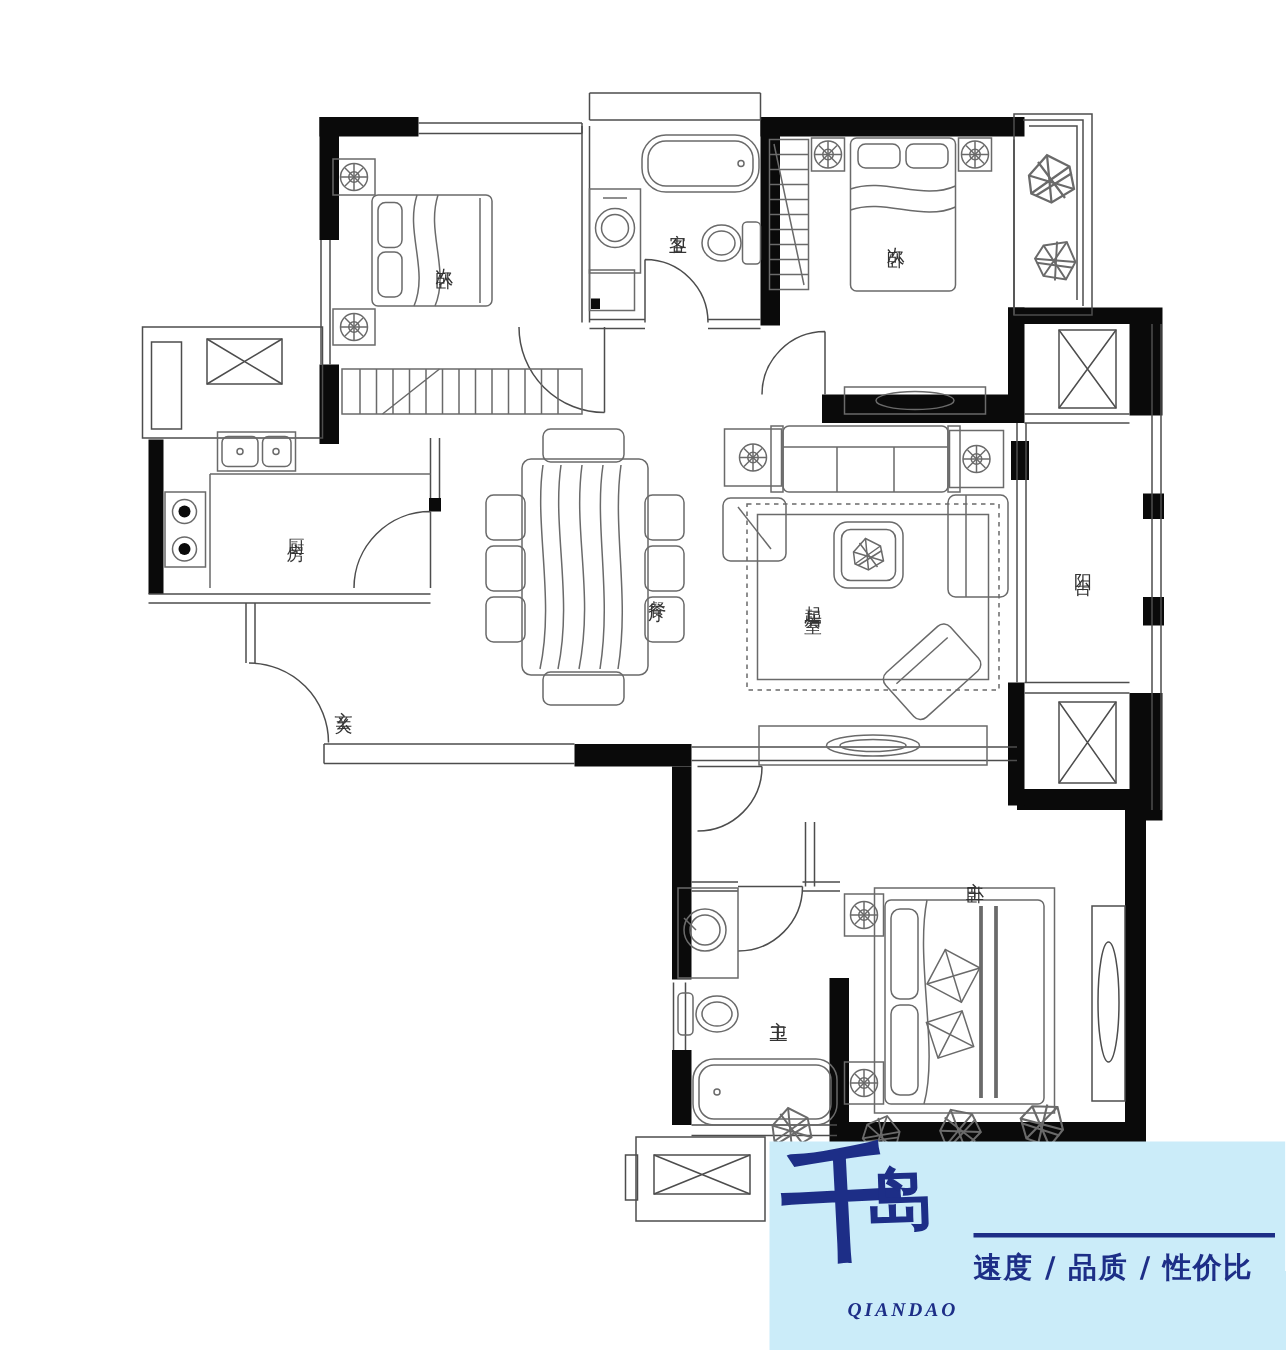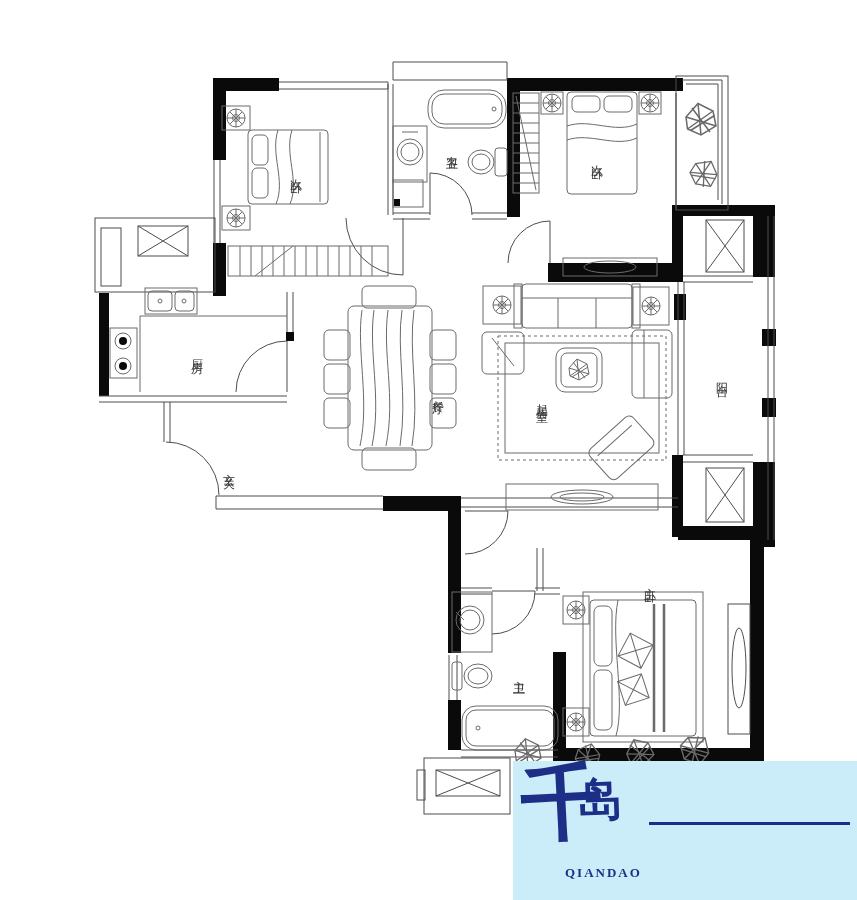--- a/index.html
+++ b/index.html
@@ -24,21 +24,21 @@
 
   
   .banner{position:absolute;left:513px;top:761px;width:344px;height:139px;
           background:#cbecf9;z-index:5;}
   .logo-mark{position:absolute;left:6px;top:0;width:132px;height:139px;color:#1d2e87;}
   .mk1{position:absolute;left:2px;top:-12px;font-size:82px;font-weight:bold;
        font-family:"DejaVu Serif",serif;transform:rotate(-3deg);}
   .mk2{position:absolute;left:58px;top:8px;font-size:46px;font-weight:bold;
        font-family:"DejaVu Serif",serif;transform:rotate(-2deg);}
   .mk-caption{position:absolute;left:46px;top:104px;font-size:13px;font-weight:bold;
-       letter-spacing:2px;font-family:"Liberation Serif",serif;}
+       font-style:italic;letter-spacing:2px;font-family:"Liberation Serif",serif;}
   .company{position:absolute;left:136px;top:8px;font-size:42px;font-weight:bold;
        color:#1d2e87;letter-spacing:2px;line-height:1.15;}
   .rule{position:absolute;left:136px;top:61px;width:201px;height:3px;background:#1d2e87;}
   .slogan{position:absolute;left:136px;top:71px;font-size:19px;font-weight:bold;
        color:#1d2e87;letter-spacing:1px;}
 </style>
 </head>
 <body>
 
 <div class="stage">
@@ -318,15 +318,16 @@
   <div class="room-label lbl-master-bath">主卫</div>
   <div class="room-label lbl-master-bedroom">主卧</div>
 
   <div class="banner">
     <div class="logo-mark">
       <span class="mk1">千</span>
       <span class="mk2">岛</span>
       <span class="mk-caption">QIANDAO</span>
     </div>
     <div class="rule"></div>
+    <div class="slogan">速度 / 品质 / 性价比</div>
   </div>
 
 </div>
 
 </body></html>

